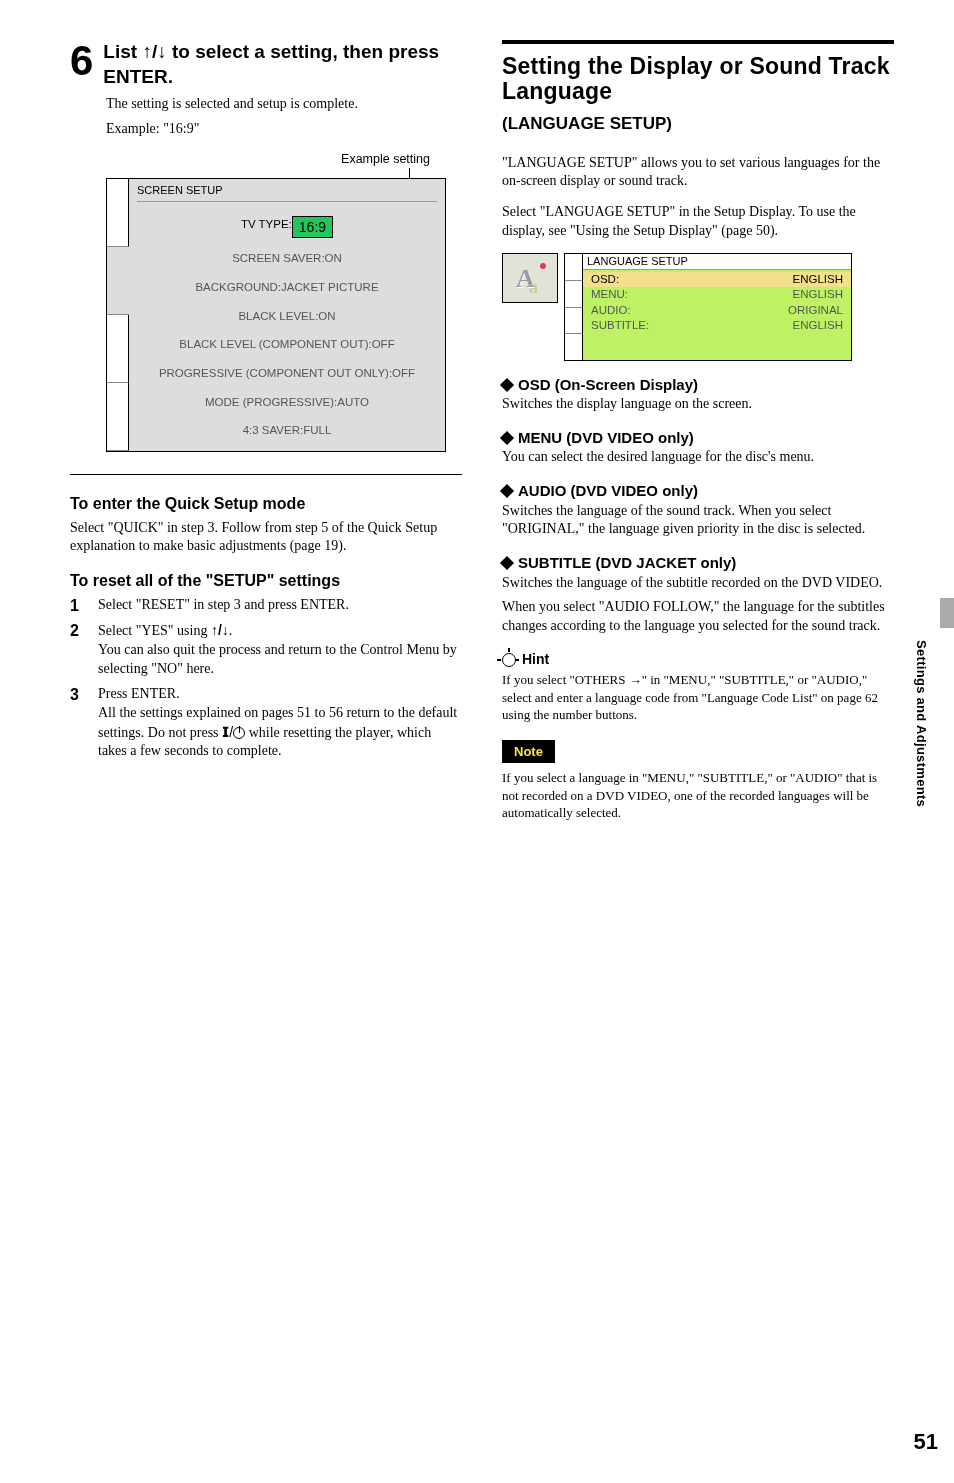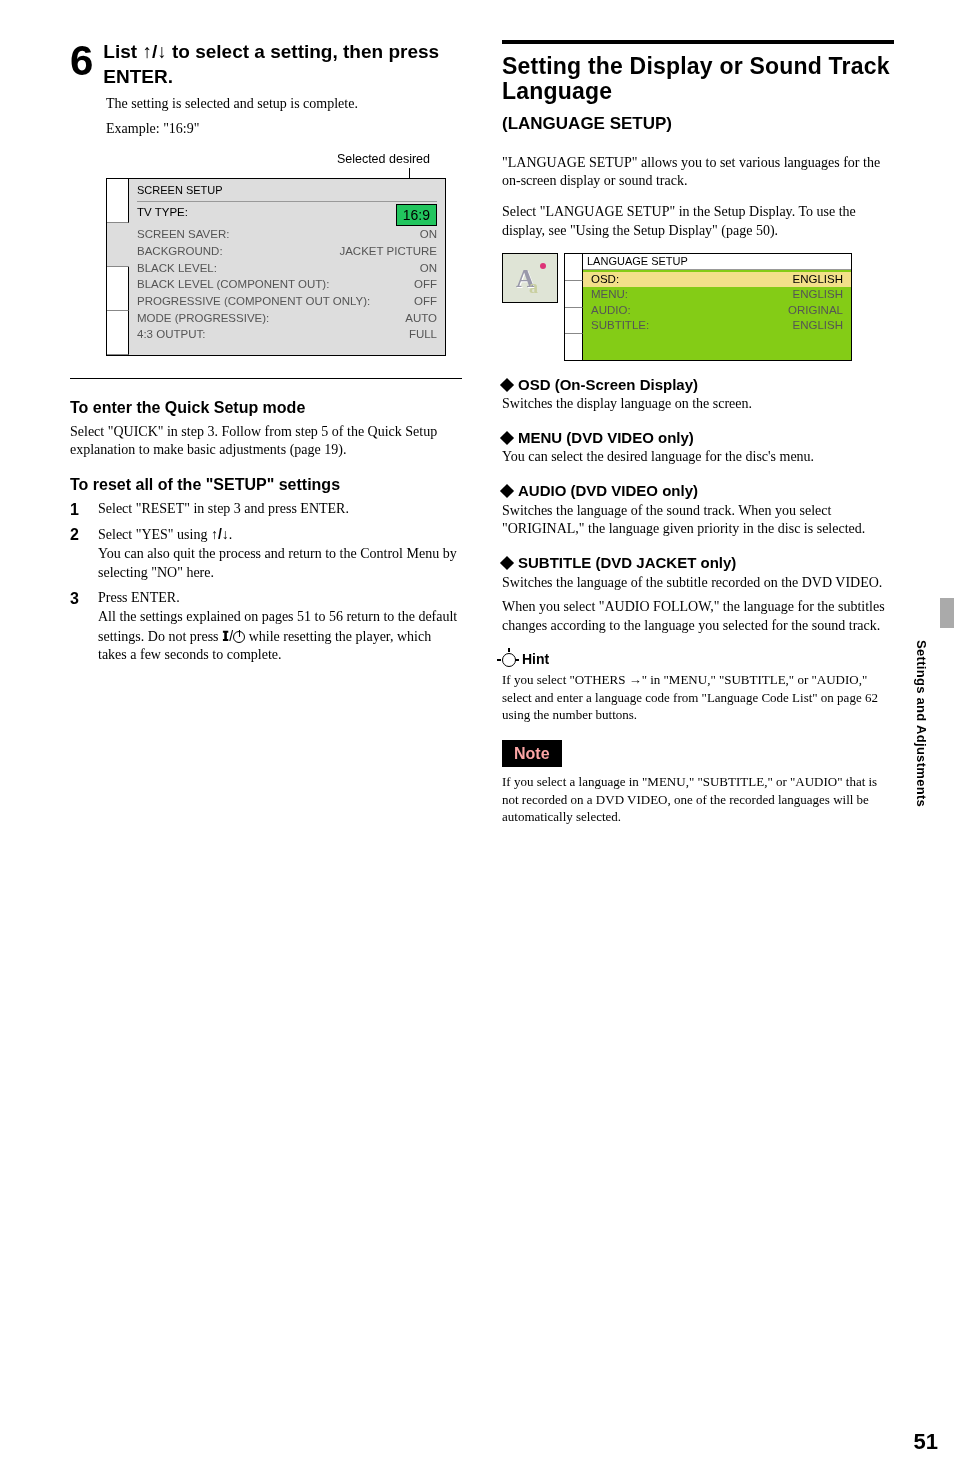--- a/index.html
+++ b/index.html
@@ -37,21 +37,21 @@
   .sel-tick { border-right: 1px solid #000; height: 10px; margin-left: auto; width: 1px; margin-right: 52px; }
   .panel {
     display: flex; border: 1px solid #000; width: 340px; font-family: Arial, Helvetica, sans-serif;
     font-size: 11.5px; line-height: 1.45;
   }
   .panel-tabs { width: 22px; display: flex; flex-direction: column; }
   .tab { flex: 1; border-right: 1px solid #000; border-bottom: 1px solid #888; background: #fff; }
   .tab.active { background: #ddd; border-right: none; }
   .panel-body { flex: 1; background: #ddd; padding: 4px 8px 12px 8px; }
   .panel-title-plain { color:#000; font-size:11px; margin-bottom:2px; display:block; }
-  .prow { display: flex; justify-content: space-between; color: #555; }
+  .prow { display: flex; justify-content: center; color: #555; margin-top: 12px; }
   .prow span:last-child { text-align: right; }
   .prow.hl span:first-child { color:#000; }
   .valbox { border: 1px solid #000; background: #22c55e; padding: 0 6px; color: #000; font-size: 14px; }
   .settings-block { border-top:1px solid #999; margin-top:2px; padding-top:2px; }
 
   
   .rule { border-top: 4px solid #000; margin-bottom: 10px; }
   .h1 { font-family: Arial, Helvetica, sans-serif; font-weight: 800; font-size: 23px; line-height: 1.1; letter-spacing: 0.2px; }
   .h1-sub { font-family: Arial, Helvetica, sans-serif; font-weight: bold; font-size: 17px; margin-top: 8px; margin-bottom: 18px; }
 
@@ -63,39 +63,39 @@
   }
   .lang-thumb .Aa { position: relative; font-weight: bold; color: #888; }
   .lang-thumb .big { font-size: 26px; color: #99a; text-shadow: 1px 1px 0 #fff; }
   .lang-thumb .sm { font-size: 18px; color: #c9cfa0; position: relative; top: 6px; left: -6px; }
   .lang-thumb .dot { position:absolute; top:2px; right:-2px; width:6px; height:6px; background:#d37; border-radius:50%; }
   .lang-panel { flex:1; border:1px solid #000; font-family: Arial, Helvetica, sans-serif; font-size: 11.5px; }
   .lang-panel-inner { display:flex; }
   .lang-ptabs { width:18px; display:flex; flex-direction:column; }
   .lang-ptabs .lt { flex:1; border-right:1px solid #000; border-bottom:1px solid #888; }
   .lang-ptabs .lt:last-child { border-bottom:none; }
-  .lang-body { flex:1; background:#84cc16; padding: 2px 8px 26px 8px; }
+  .lang-body { flex:1; background:#bef264; padding: 2px 8px 26px 8px; }
   .lang-title { background:#fff; display:block; padding:0 4px; font-size:11px; margin:-2px -8px 2px -8px; border-bottom:1px solid #999; }
   .lrow { display:flex; justify-content:space-between; color:#555; }
   .lrow.hl { background:#f3e08a; color:#000; margin:0 -8px; padding:0 8px; }
 
   
   .hint-row { display:flex; align-items:center; gap:6px; margin-top:14px; font-family: Arial, Helvetica, sans-serif; font-weight:bold; font-size:14px; }
   .bulb {
     width:14px; height:14px; border:1.5px solid #000; border-radius:50%; position:relative; display:inline-block;
   }
   .bulb::before, .bulb::after {
     content:""; position:absolute; background:#000;
   }
   .bulb::before { width:2px; height:4px; top:-6px; left:5px; }
   .bulb::after { width:4px; height:2px; top:5px; left:-6px; box-shadow: 18px 0 0 #000; }
   .hint-body { font-size: 13px; margin-top:2px; }
   .note-badge {
-    display:inline-block; background:#000; color:#fca5a5; font-family: Arial, Helvetica, sans-serif;
-    font-weight:bold; font-size:16px; padding:3px 12px; margin-top:16px; margin-bottom:6px;
+    display:inline-block; background:#000; color:#fde047; font-family: Arial, Helvetica, sans-serif;
+    font-weight:bold; font-size:13px; padding:3px 12px; margin-top:16px; margin-bottom:6px;
   }
 
   
   .sidetext {
     position:absolute; right:24px; top:640px;
     writing-mode: vertical-rl; font-family: Arial, Helvetica, sans-serif; font-weight:bold; font-size:13px;
     letter-spacing:0.3px;
   }
   .sidebar-mark {
     position:absolute; right:0; top:598px; width:14px; height:30px; background:#aaa;
@@ -124,21 +124,21 @@
         <span>List </span><span class="arrow">↑/↓</span><span> to select a setting, then press ENTER.</span>
       </div>
     </div>
 
     <div class="body-indent">
       <p>The setting is selected and setup is complete.</p>
       <p>Example: "16:9"</p>
     </div>
 
     <div class="panel-wrap">
-      <div class="sel-label">Selected desired</div>
+      <div class="sel-label">Example setting</div>
       <div class="sel-tick"></div>
       <div class="panel">
         <div class="panel-tabs">
           <div class="tab"></div>
           <div class="tab active"></div>
           <div class="tab"></div>
           <div class="tab"></div>
         </div>
         <div class="panel-body">
           <span class="panel-title-plain">SCREEN SETUP</span>
@@ -165,21 +165,21 @@
               </div>
             <div class="prow">
                 <span>PROGRESSIVE (COMPONENT OUT ONLY):</span>
                 <span>OFF</span>
               </div>
             <div class="prow">
                 <span>MODE (PROGRESSIVE):</span>
                 <span>AUTO</span>
               </div>
             <div class="prow">
-                <span>4:3 OUTPUT:</span>
+                <span>4:3 SAVER:</span>
                 <span>FULL</span>
               </div>
           </div>
         </div>
       </div>
     </div>
 
     <hr class="divider">
 
     <div class="small-head">To enter the Quick Setup mode</div>

